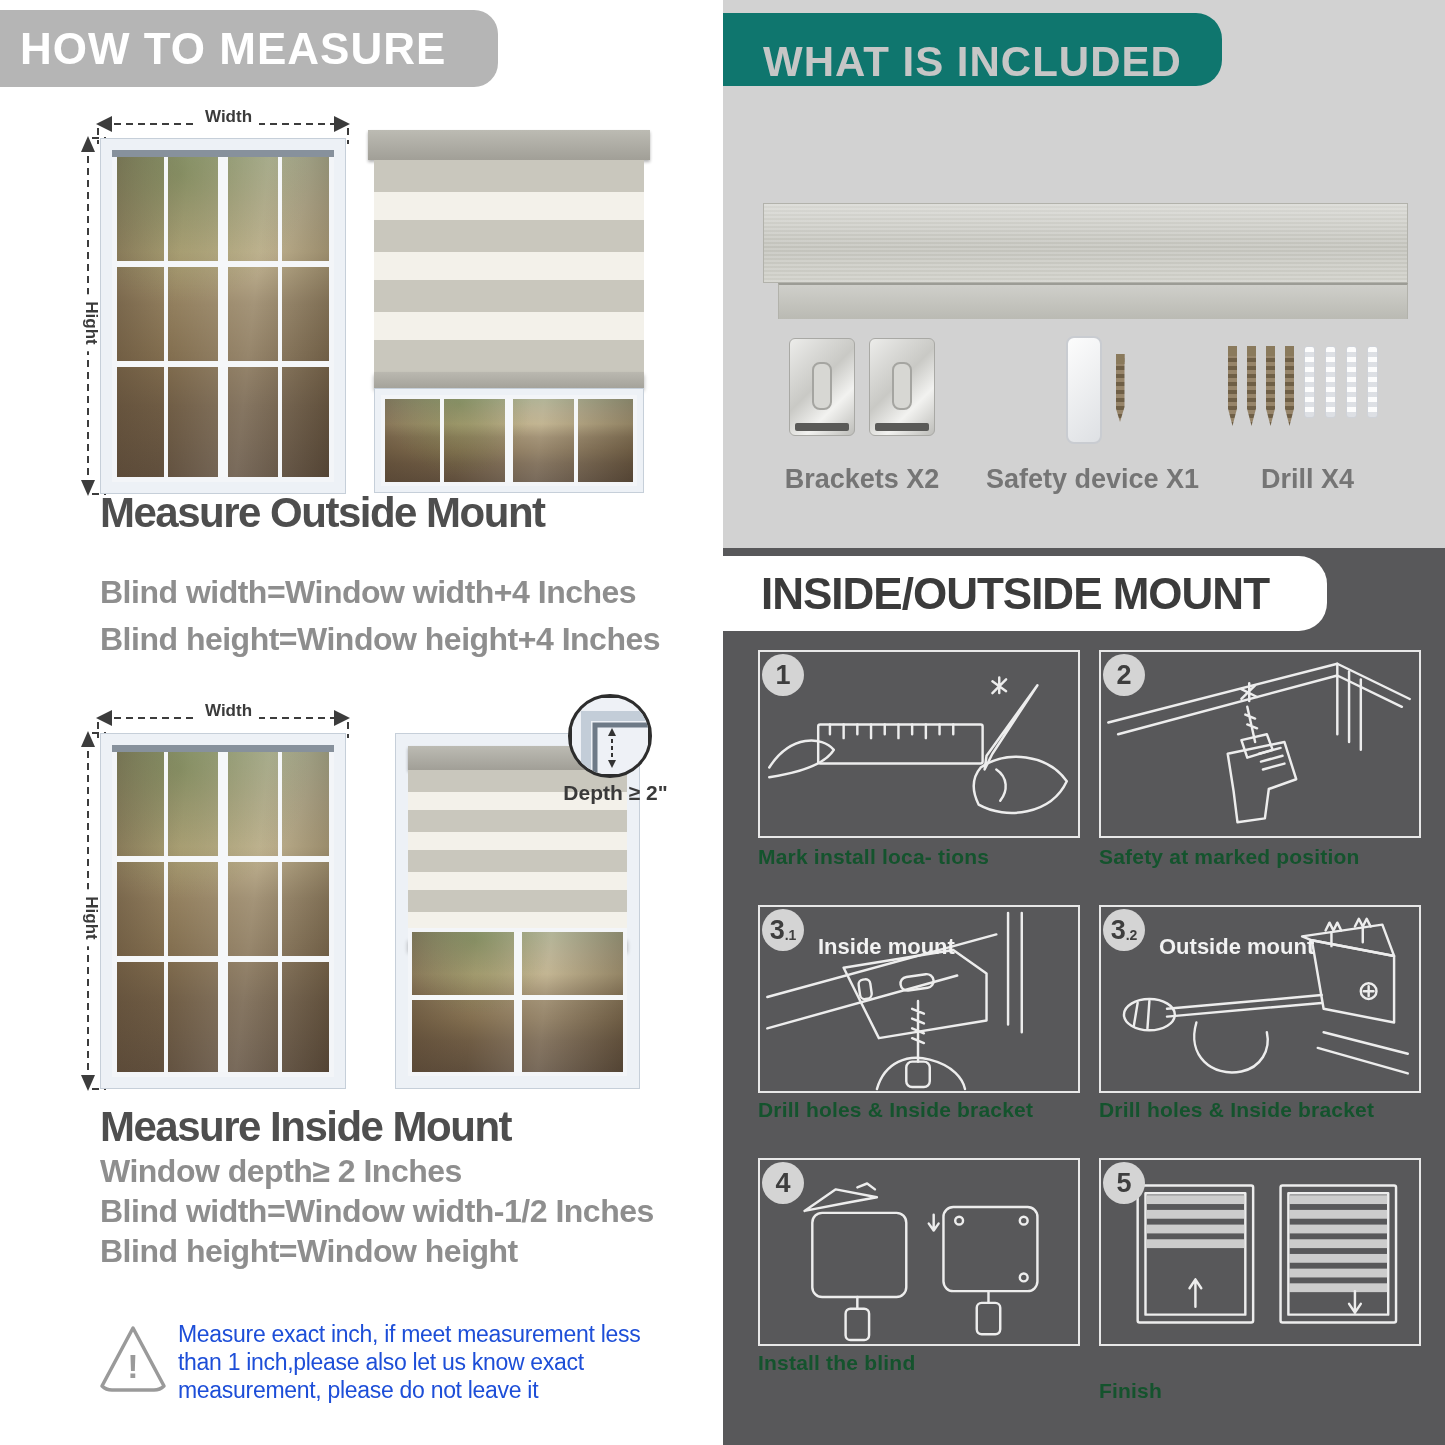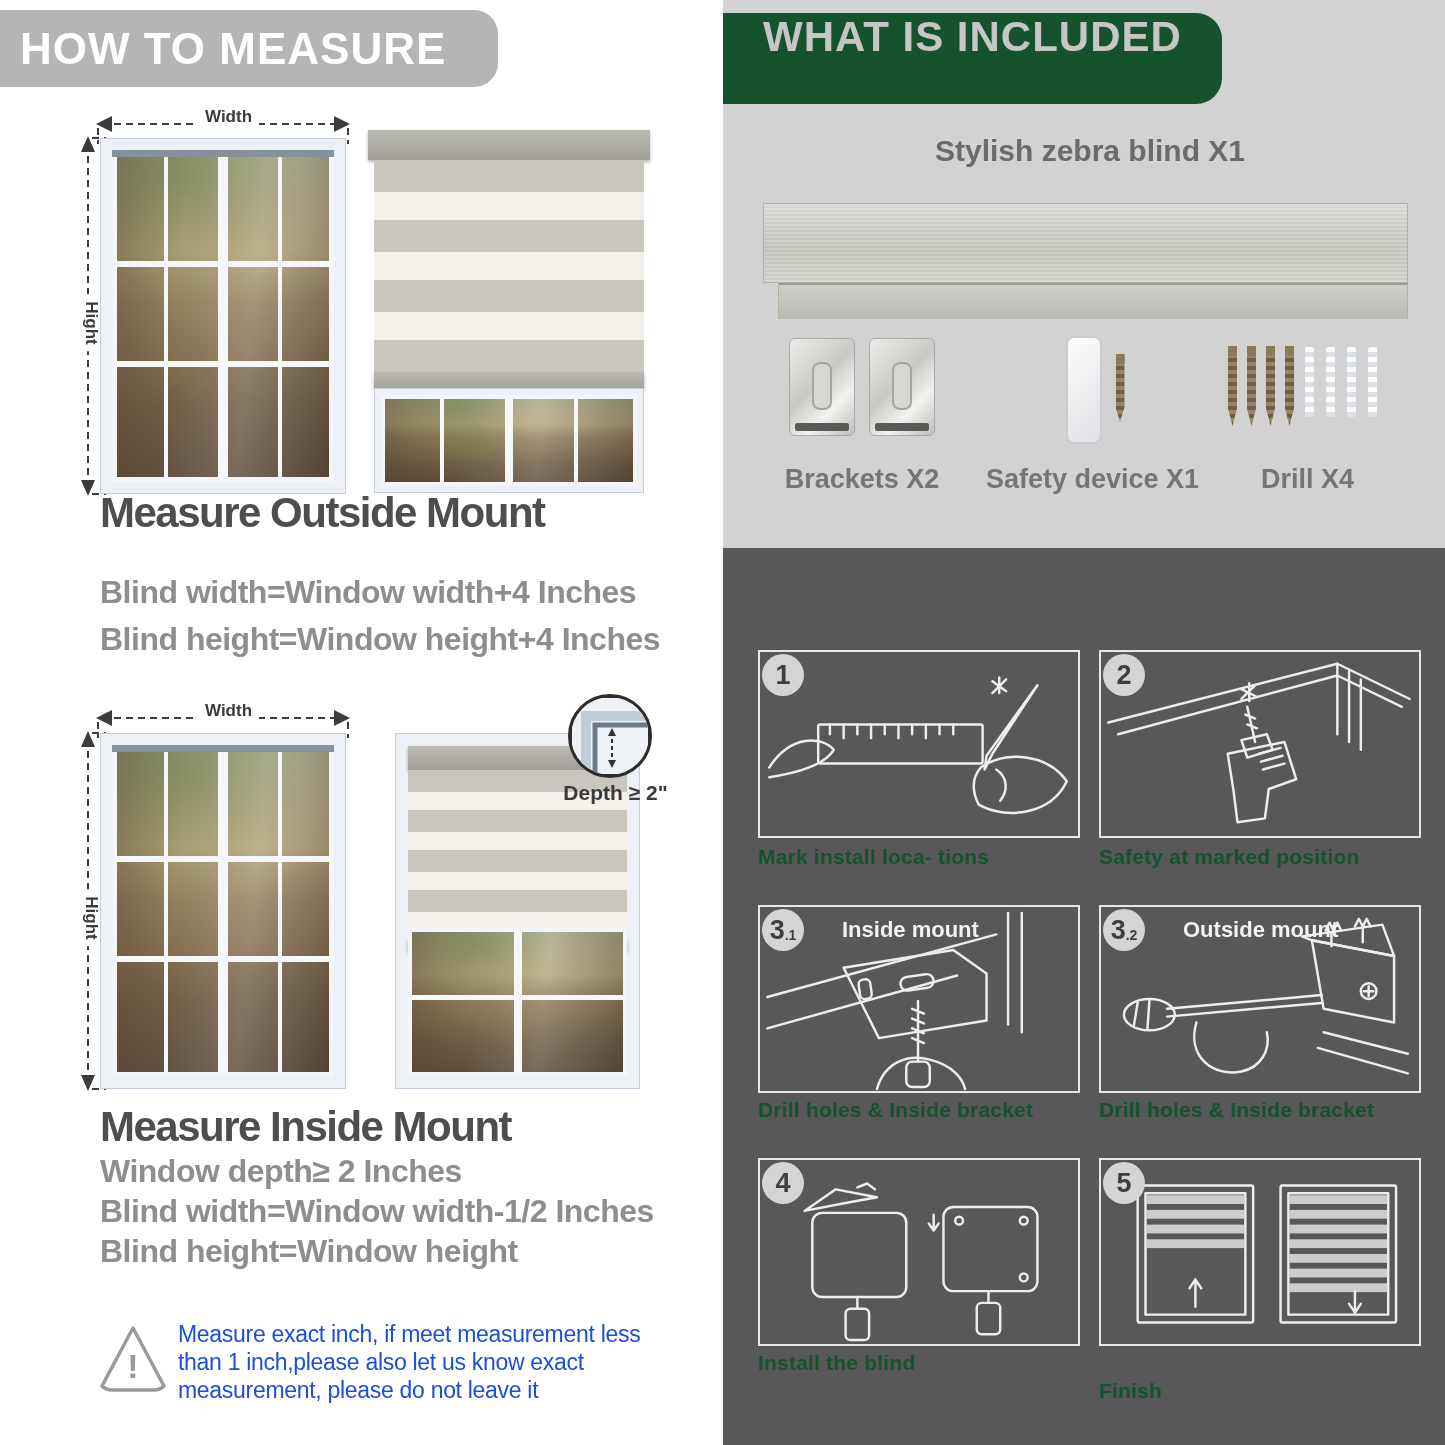--- a/index.html
+++ b/index.html
@@ -27,22 +27,22 @@
   .stripes{background:repeating-linear-gradient(180deg,#c9c7bd 0 32px,#f3f1ea 32px 60px);}
   .stripes2{background:repeating-linear-gradient(180deg,#c9c7bd 0 22px,#f3f1ea 22px 40px);}
   .rail{background:linear-gradient(180deg,#bab8b0,#a5a39b);box-shadow:0 3px 4px rgba(0,0,0,.3);}
   .measure-label{position:absolute;background:#ffffff;color:#3b3b3b;font-size:17px;font-weight:700;
                  padding:1px 7px;white-space:nowrap;}
   #depthLbl{left:553px;top:781px;width:125px;text-align:center;font-size:21px;font-weight:700;color:#3a3a3a;}
   #warnTxt{left:178px;top:1320px;width:470px;font-size:23px;line-height:28px;font-weight:400;
            color:#1d4ed8;letter-spacing:-0.3px;}
   
   #grayPanel{left:723px;top:0;width:722px;height:548px;background:#d2d2d2;}
-  #hdrR{left:723px;top:13px;width:499px;height:91px;background:#14532d;border-radius:0 26px 26px 0;
-        display:flex;align-items:flex-start;padding-left:40px;box-sizing:border-box;
+  #hdrR{left:723px;top:13px;width:499px;height:73px;background:#0f766e;border-radius:0 26px 26px 0;
+        display:flex;align-items:flex-end;padding-left:40px;box-sizing:border-box;
         color:#c6c6c6;font-size:42px;font-weight:700;letter-spacing:1px;}
   #product{left:800px;top:134px;width:580px;text-align:center;font-size:30px;font-weight:700;color:#6b6b6b;}
   #railMain{left:763px;top:203px;width:645px;height:80px;
             background:repeating-linear-gradient(180deg,rgba(255,255,255,.18) 0 2px,rgba(0,0,0,0) 2px 4px),
                        linear-gradient(180deg,#d8d8d3,#c2c2bb 55%,#cfcfc8);
             border:1px solid #b2b2ab;box-sizing:border-box;}
   #railLip{left:778px;top:283px;width:630px;height:36px;
            background:linear-gradient(180deg,#cfcfca,#babab3);border-top:2px solid #9c9c95;
            border-left:1px solid #b2b2ab;border-right:1px solid #b2b2ab;box-sizing:border-box;}
   .bracket{position:relative;width:66px;height:98px;border-radius:6px;border:1px solid #a9a9a5;
@@ -61,21 +61,21 @@
   
   #darkPanel{left:723px;top:548px;width:722px;height:897px;background:#58585a;}
   #hdrM{left:723px;top:556px;width:604px;height:75px;background:#ffffff;border-radius:0 28px 28px 0;
         display:flex;align-items:center;padding-left:38px;box-sizing:border-box;
         color:#3b3b3b;font-size:44px;font-weight:700;letter-spacing:-1px;}
   .tile{position:absolute;width:322px;height:188px;border:2px solid #e8e8e8;box-sizing:border-box;}
   .badge{position:absolute;left:2px;top:2px;width:42px;height:42px;border-radius:50%;background:#d4d4d4;
          color:#3e3e3e;display:flex;align-items:center;justify-content:center;font-weight:700;}
   .badge .bn{font-size:27px;}
   .badge .bs{font-size:14px;margin-top:10px;}
-  .tile-label{position:absolute;left:58px;top:10px;font-size:22px;font-weight:700;color:#f2f2f2;margin-left:24px;}
+  .tile-label{position:absolute;left:58px;top:27px;font-size:22px;font-weight:700;color:#f2f2f2;}
   .caption{position:absolute;font-size:21px;font-weight:700;color:#14532d;letter-spacing:0.2px;white-space:nowrap;}
   .art{position:absolute;inset:0;width:100%;height:100%;}
   .lineart{stroke:#ededed;fill:none;stroke-width:2.5;stroke-linecap:round;stroke-linejoin:round;}
   .dash{stroke:#3c3c3c;stroke-width:2;stroke-dasharray:7 5;fill:none;}
   .ahead{fill:#3c3c3c;stroke:none;}
 </style>
 </head>
 <body>
 
 <div id="canvas">
@@ -190,21 +190,20 @@
   <svg class="abs" style="left:98px;top:1322px" width="70" height="72" viewBox="0 0 70 72">
     <path d="M35 6 L66 64 Q62 68 56 68 L14 68 Q8 68 4 64 Z" fill="none" stroke="#9a9a9a" stroke-width="3.5" stroke-linejoin="round"></path>
     <text x="35" y="56" text-anchor="middle" font-size="34" font-weight="bold" fill="#9a9a9a" font-family="Liberation Sans, sans-serif">!</text>
   </svg>
   <div class="abs" id="warnTxt">Measure exact inch, if meet measurement less than 1 inch,please also let us know exact measurement, please do not leave it</div>
 
   <div class="abs" id="grayPanel"></div>
   <div class="abs" id="hdrR">
     <span>WHAT IS INCLUDED</span>
   </div>
-  <div class="abs" id="product">Stylish zebra blind X1</div>
 
   <div class="abs" id="railMain"></div>
   <div class="abs" id="railLip"></div>
 
   <div class="abs" style="left:762px;top:338px;width:200px;display:flex;gap:14px;justify-content:center;">
     <div class="bracket"></div>
       <div class="bracket"></div>
   </div>
   <div class="abs" style="left:1040px;top:336px;width:110px;display:flex;gap:14px;justify-content:center;align-items:flex-start;">
     <div class="safety"></div>
@@ -219,20 +218,23 @@
       <div class="anchor"></div>
       <div class="anchor"></div>
       <div class="anchor"></div>
   </div>
 
   <div class="hwlabel" style="left:762px;top:464px;width:200px;">Brackets X2</div>
   <div class="hwlabel" style="left:975px;top:464px;width:235px;">Safety device X1</div>
   <div class="hwlabel" style="left:1220px;top:464px;width:175px;">Drill X4</div>
 
   <div class="abs" id="darkPanel"></div>
+  <div class="abs" id="hdrM">
+    <span>INSIDE/OUTSIDE MOUNT</span>
+  </div>
 
   <div class="tile" style="left:758px;top:650px;">
     <svg class="art lineart" viewBox="0 0 322 188">
       <path d="M8 118 C30 84 62 86 74 100 C64 116 34 124 8 128"></path>
       <rect x="58" y="74" width="168" height="40" rx="2"></rect>
       <path d="M70 74 v10 M84 74 v14 M98 74 v10 M112 74 v14 M126 74 v10 M140 74 v14 M154 74 v10 M168 74 v14 M182 74 v10 M196 74 v10"></path>
       <path d="M282 34 L236 104 L228 120 L230 106 Z"></path>
       <path d="M236 30 l14 10 M250 28 l-14 14 M243 26 v16"></path>
       <path d="M224 118 C250 100 292 104 312 132 C296 166 250 172 222 156 C216 144 214 130 224 118"></path>
       <path d="M240 120 C252 128 252 142 244 152"></path>

